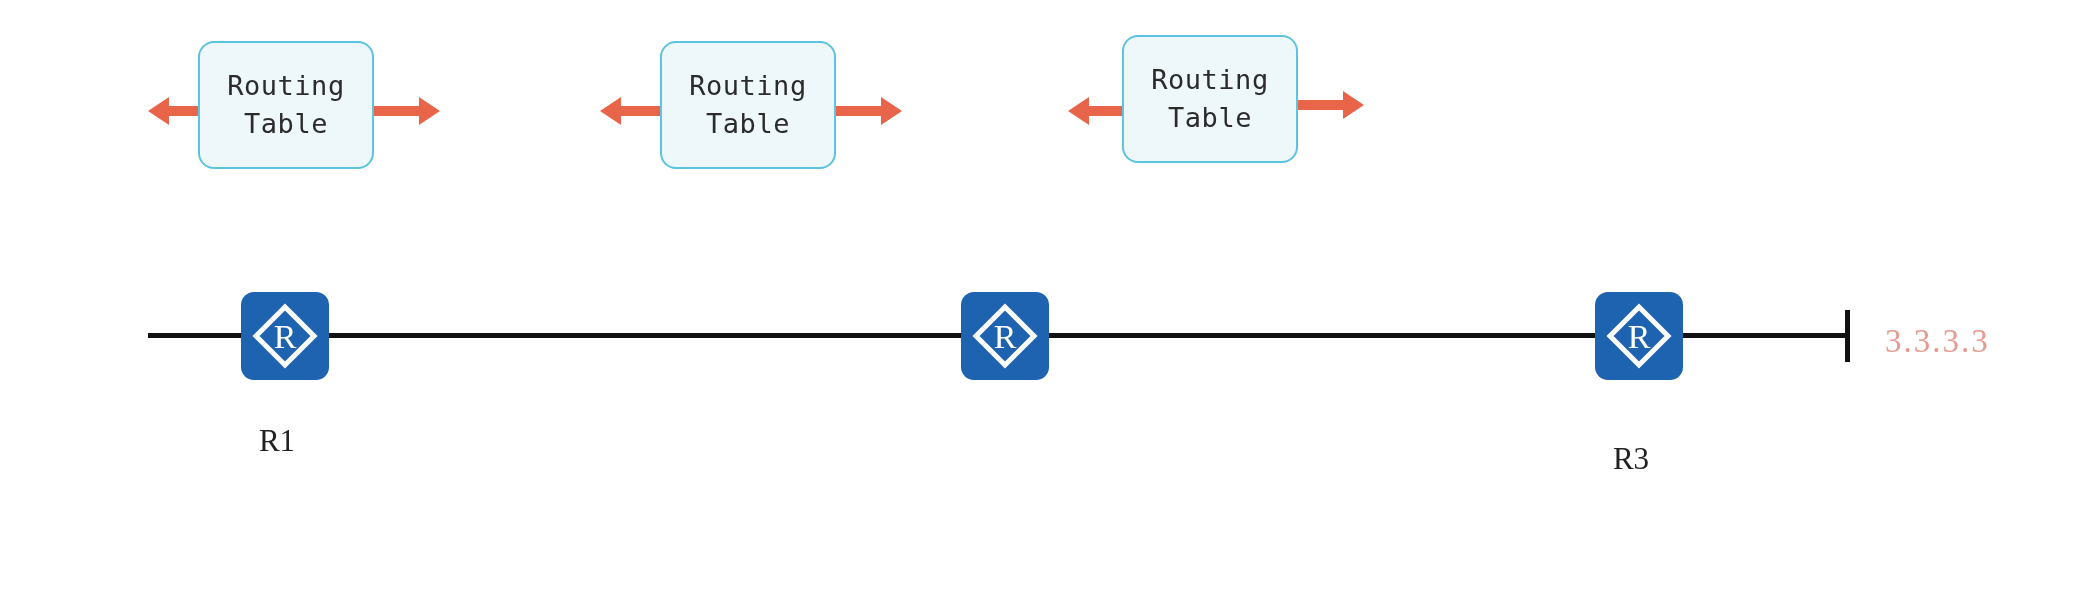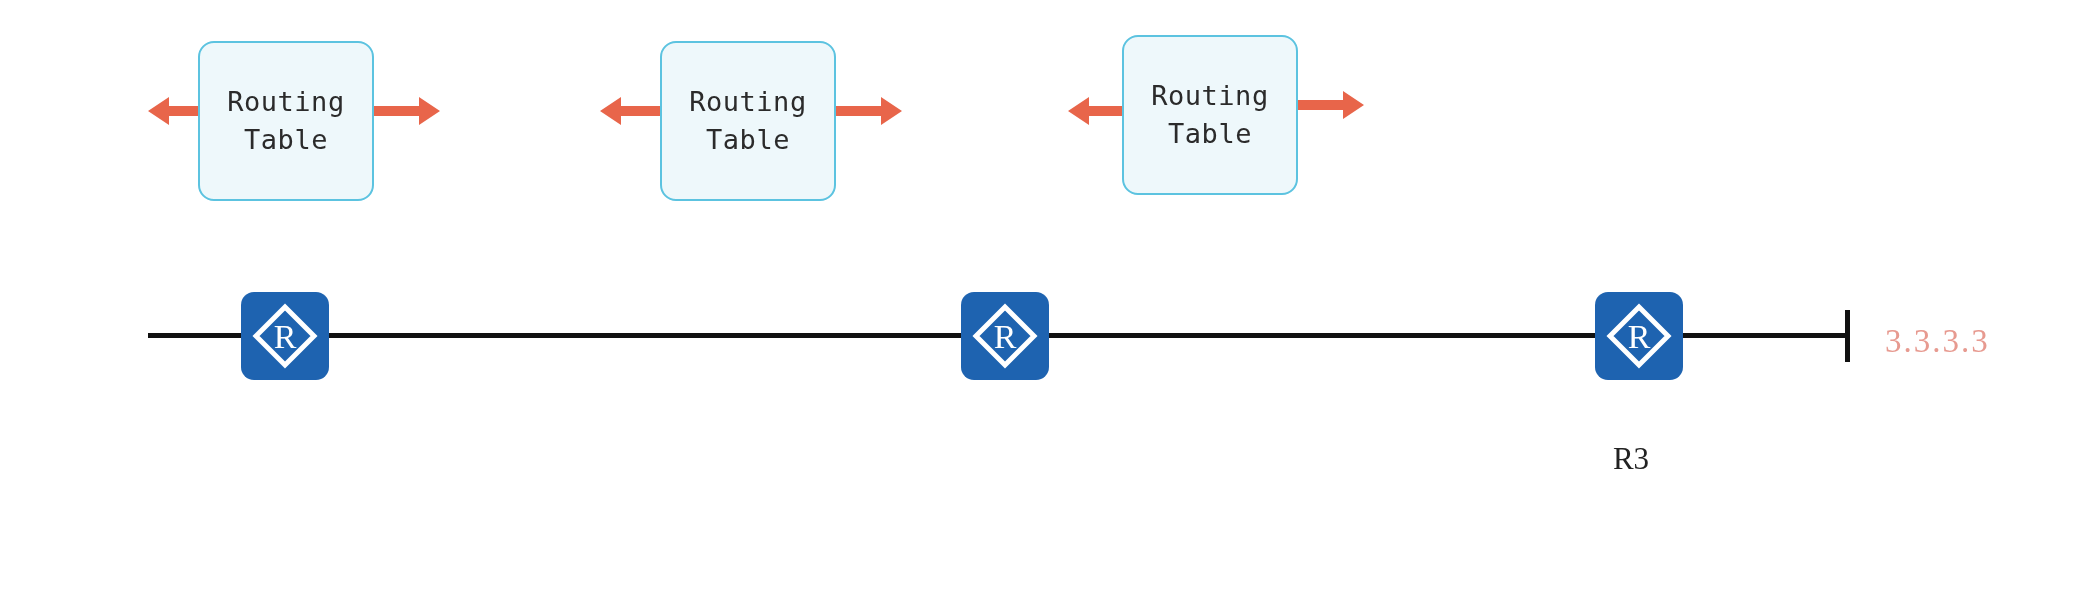--- a/index.html
+++ b/index.html
@@ -15,21 +15,21 @@
     width: 2094px;
     height: 611px;
     background: #ffffff;
     overflow: hidden;
   }
 
   
   .rt-box {
     position: absolute;
     width: 176px;
-    height: 160px;
+    height: 128px;
     background: #eef8fb;
     border: 2px solid #5cc3e0;
     border-radius: 16px;
     box-sizing: border-box;
     display: flex;
     flex-direction: column;
     align-items: center;
     justify-content: center;
     font-family: "DejaVu Sans Mono", monospace;
     font-size: 27px;
@@ -178,18 +178,19 @@
       <text x="36" y="48" text-anchor="middle" font-family="Liberation Serif, serif" font-size="34" fill="#ffffff">R</text>
     </svg>
   </div>
   <div class="router" style="left:1595px; top:292px;">
     <svg width="72" height="72" viewBox="0 0 72 72">
       <path d="M36 7 L65 36 L36 65 L7 36 Z" fill="none" stroke="#ffffff" stroke-width="5"></path>
       <text x="36" y="48" text-anchor="middle" font-family="Liberation Serif, serif" font-size="34" fill="#ffffff">R</text>
     </svg>
   </div>
 
+  <div class="router-label" style="left:197px; top:423px;">R1</div>
   <div class="router-label" style="left:1551px; top:441px;">R3</div>
 
   <div class="dest-ip" style="left:1885px; top:323px;">3.3.3.3</div>
 
 
 </div>
 
 </body></html>

